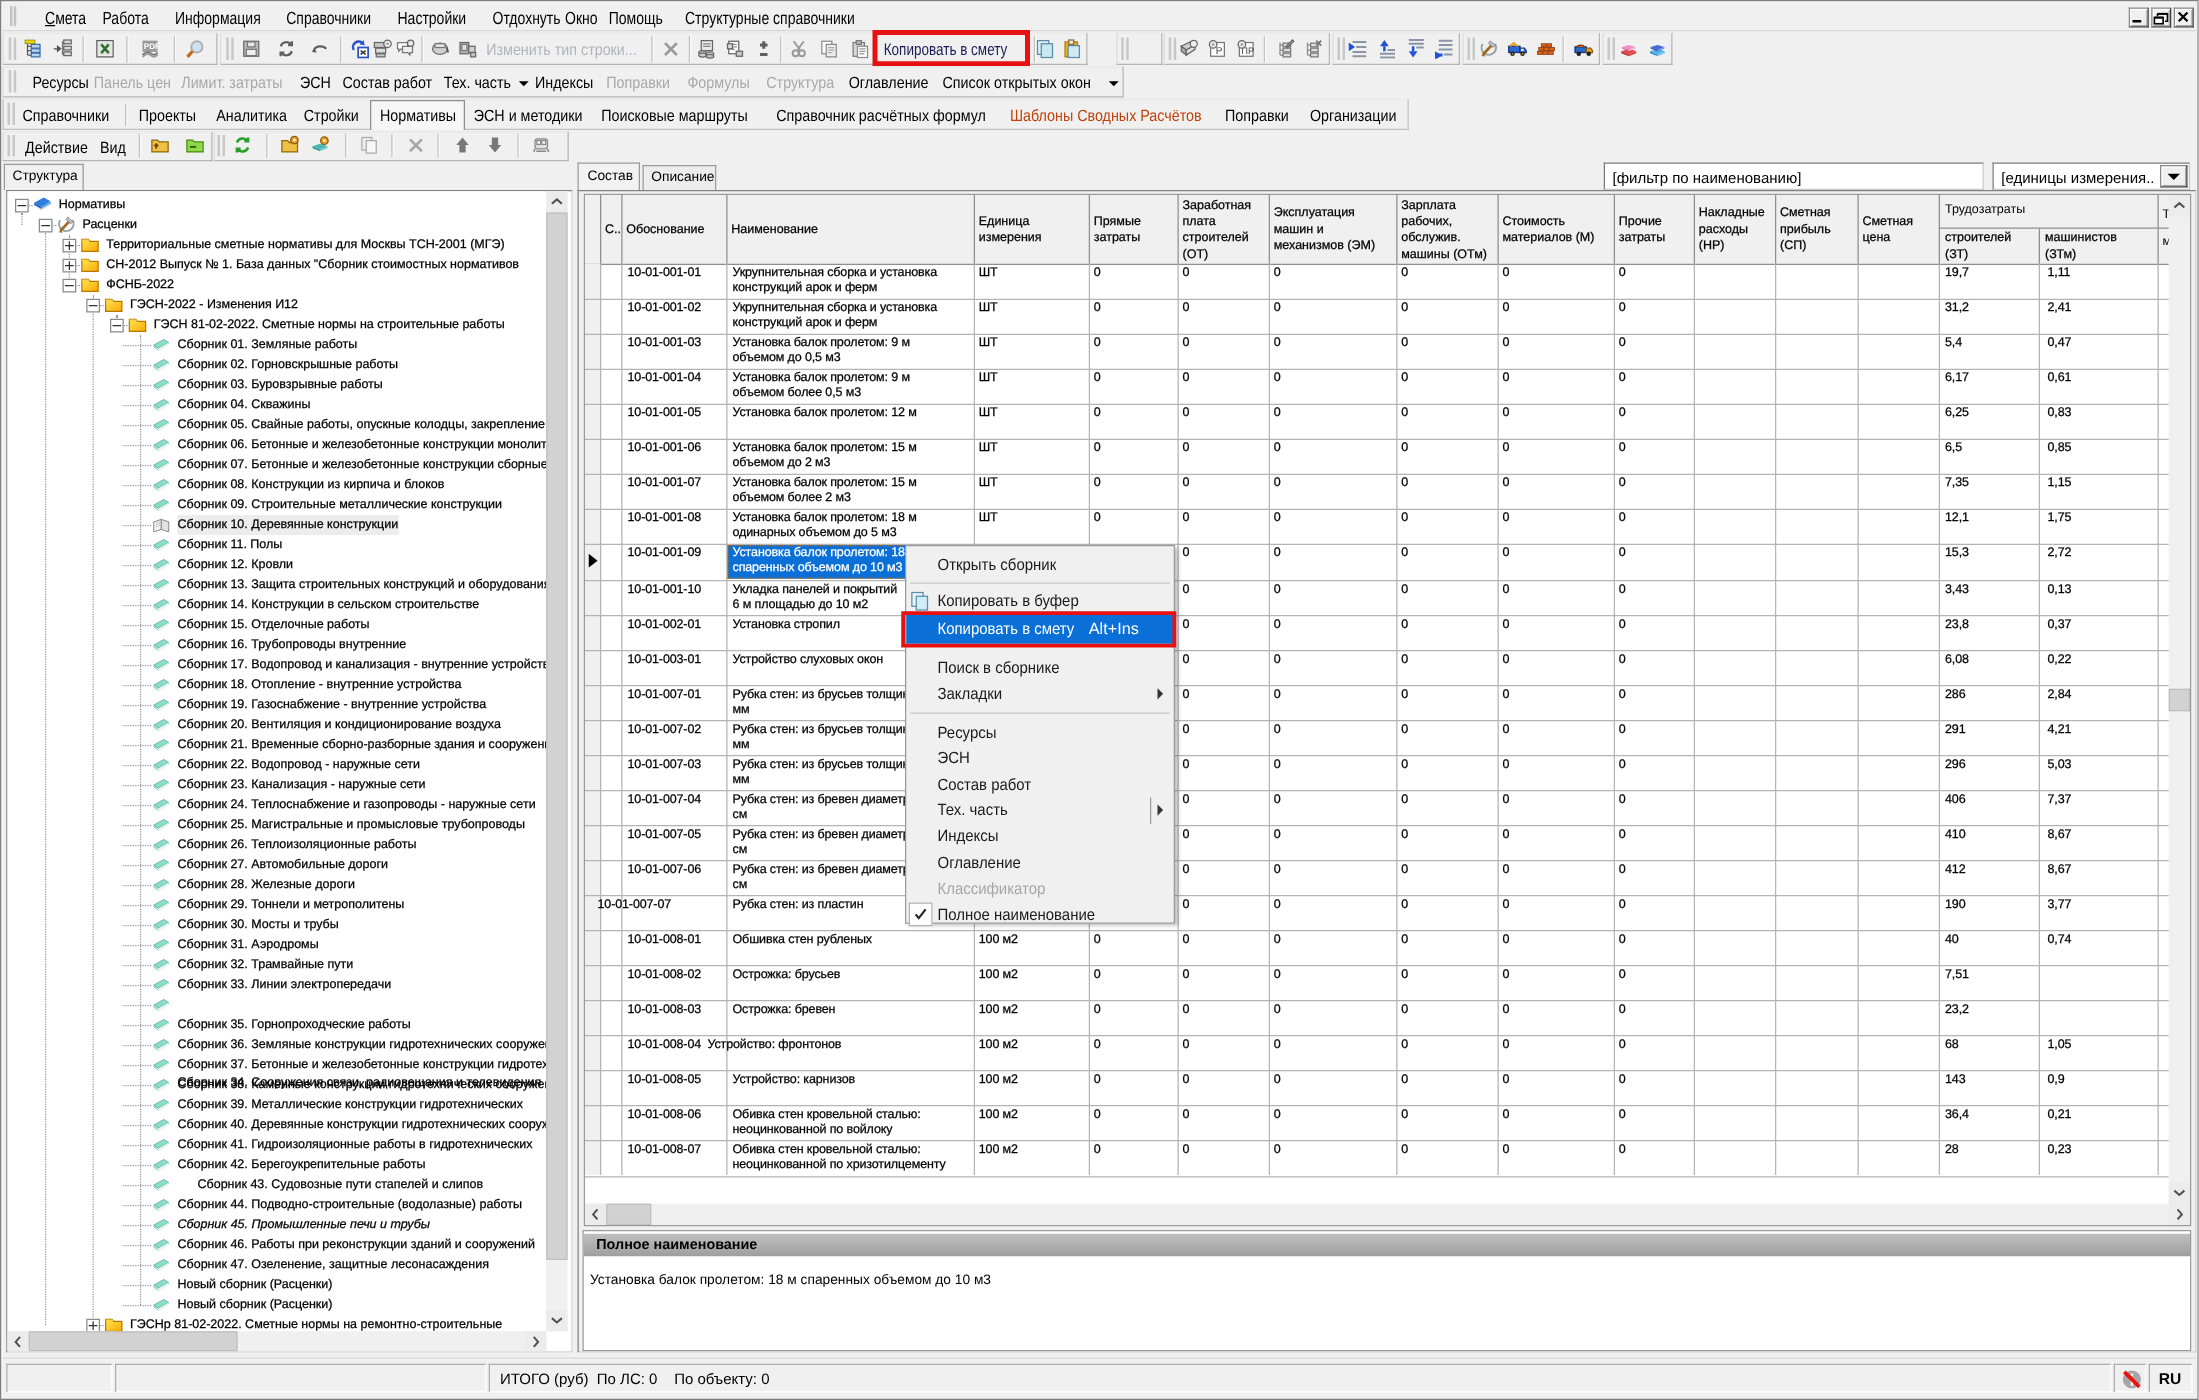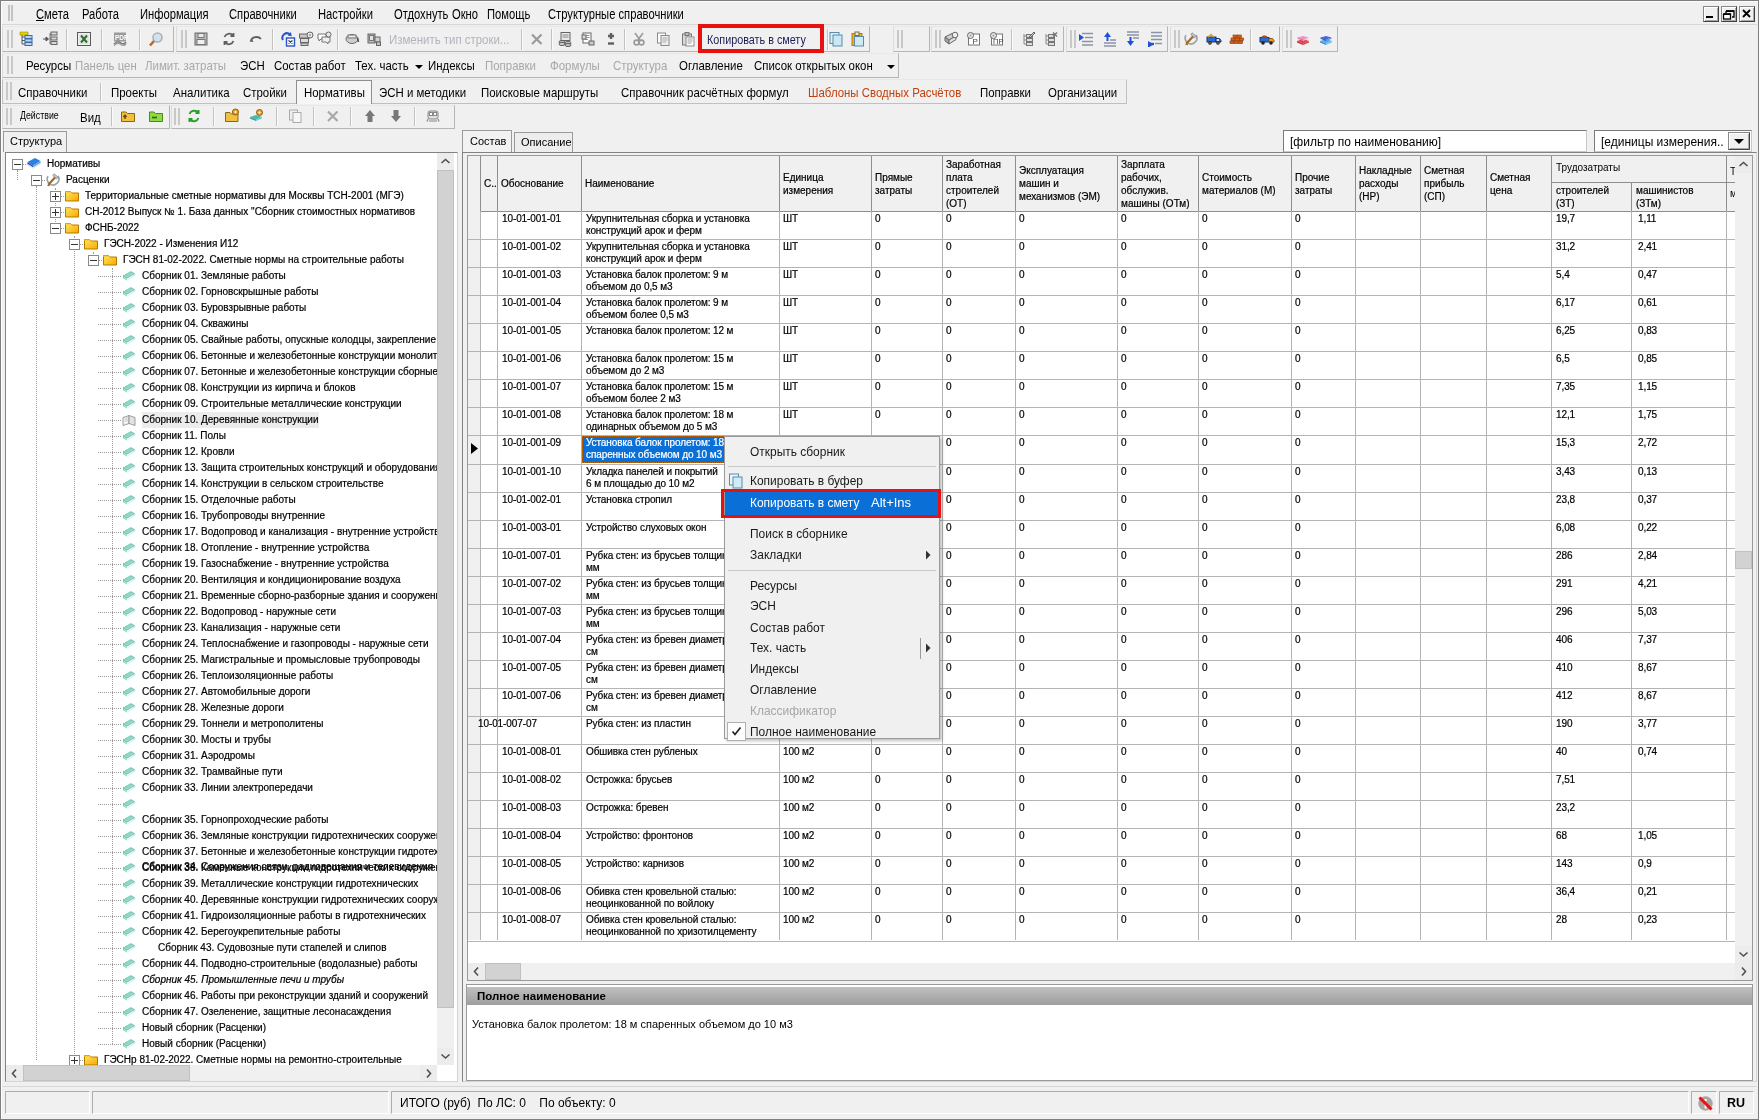--- a/index.html
+++ b/index.html
@@ -321,21 +321,21 @@
 <div class="tx" style="left:621px;top:85px;font-size:13px;color:#000"><span class="c88">Справочник расчётных формул</span></div>
 <div class="tx" style="left:808px;top:85px;font-size:13px;color:#c2410c"><span class="c88">Шаблоны Сводных Расчётов</span></div>
 <div class="tx" style="left:980px;top:85px;font-size:13px;color:#000"><span class="c88">Поправки</span></div>
 <div class="tx" style="left:1048px;top:85px;font-size:13px;color:#000"><span class="c88">Организации</span></div>
 <div style="position:absolute;left:296px;top:80px;width:76px;height:24px;border:1px solid #8e8e8e;border-bottom:none;background:#f6f6f6"></div>
 <div class="tx" style="left:304px;top:85px;font-size:13px;color:#000"><span class="c88">Нормативы</span></div>
 <div style="position:absolute;left:100px;top:83px;width:2px;height:18px;border-left:1px solid #c2c2c2;border-right:1px solid #fafafa"></div>
 <div style="position:absolute;left:2px;top:105px;width:168px;height:24px;background:#f0f0f0;border:1px solid #b5b5b5;border-top-color:#e8e8e8;border-left-color:#dcdcdc"></div>
 <div style="position:absolute;left:171px;top:105px;width:284px;height:24px;background:#f0f0f0;border:1px solid #b5b5b5;border-top-color:#e8e8e8;border-left-color:#dcdcdc"></div>
 <div style="position:absolute;left:6px;top:108px;width:6px;height:17px;border-left:2px solid #c8c8c8;border-right:2px solid #c8c8c8"></div>
-<div class="tx" style="left:20px;top:110px;font-size:10px;color:#000"><span class="c88">Действие</span></div>
+<div class="tx" style="left:20px;top:110px;font-size:13px;color:#000"><span class="c88">Действие</span></div>
 <div class="tx" style="left:80px;top:110px;font-size:13px;color:#000"><span class="c88">Вид</span></div>
 <div style="position:absolute;left:111px;top:107px;width:2px;height:19px;border-left:1px solid #c2c2c2;border-right:1px solid #fafafa"></div>
 <div style="position:absolute;left:120px;top:108px;width:16px;height:16px"><svg width="16" height="16" viewBox="0 0 16 16">
       <path d="M1.5 4 H6 L7.5 5.5 H14.5 V13.5 H1.5 Z" fill="#f0c040" stroke="#8a6a10"></path>
       <path d="M5 11 V7.5 M3.5 9 L5 7.2 L6.5 9" stroke="#6a4a00" stroke-width="1.4" fill="none"></path>
     </svg></div>
 <div style="position:absolute;left:148px;top:108px;width:16px;height:16px"><svg width="16" height="16" viewBox="0 0 16 16">
       <path d="M1.5 4 H6 L7.5 5.5 H14.5 V13.5 H1.5 Z" fill="#90d848" stroke="#4a8a10"></path>
       <path d="M4 9.5 H9" stroke="#2a6a00" stroke-width="1.6"></path>
     </svg></div>
@@ -1235,21 +1235,21 @@
 <div class="cell" style="left:783px;top:802px">100 м2</div>
 <div class="cell" style="left:875px;top:802px">0</div>
 <div class="cell" style="left:946px;top:802px">0</div>
 <div class="cell" style="left:1019px;top:802px">0</div>
 <div class="cell" style="left:1121px;top:802px">0</div>
 <div class="cell" style="left:1202px;top:802px">0</div>
 <div class="cell" style="left:1295px;top:802px">0</div>
 <div class="cell" style="left:1556px;top:802px">23,2</div>
 <div class="ab" style="left:468px;top:856px;width:1267px;height:1px;background:#b4b4b4"></div>
 <div class="cell" style="left:502px;top:830px;width:78px">10-01-008-04</div>
-<div class="cell" style="left:586px;top:830px;width:190px">Устройство: фронтонов</div>
+<div class="cell" style="left:566px;top:830px;width:190px">Устройство: фронтонов</div>
 <div class="cell" style="left:783px;top:830px">100 м2</div>
 <div class="cell" style="left:875px;top:830px">0</div>
 <div class="cell" style="left:946px;top:830px">0</div>
 <div class="cell" style="left:1019px;top:830px">0</div>
 <div class="cell" style="left:1121px;top:830px">0</div>
 <div class="cell" style="left:1202px;top:830px">0</div>
 <div class="cell" style="left:1295px;top:830px">0</div>
 <div class="cell" style="left:1556px;top:830px">68</div>
 <div class="cell" style="left:1638px;top:830px">1,05</div>
 <div class="ab" style="left:468px;top:884px;width:1267px;height:1px;background:#b4b4b4"></div>

